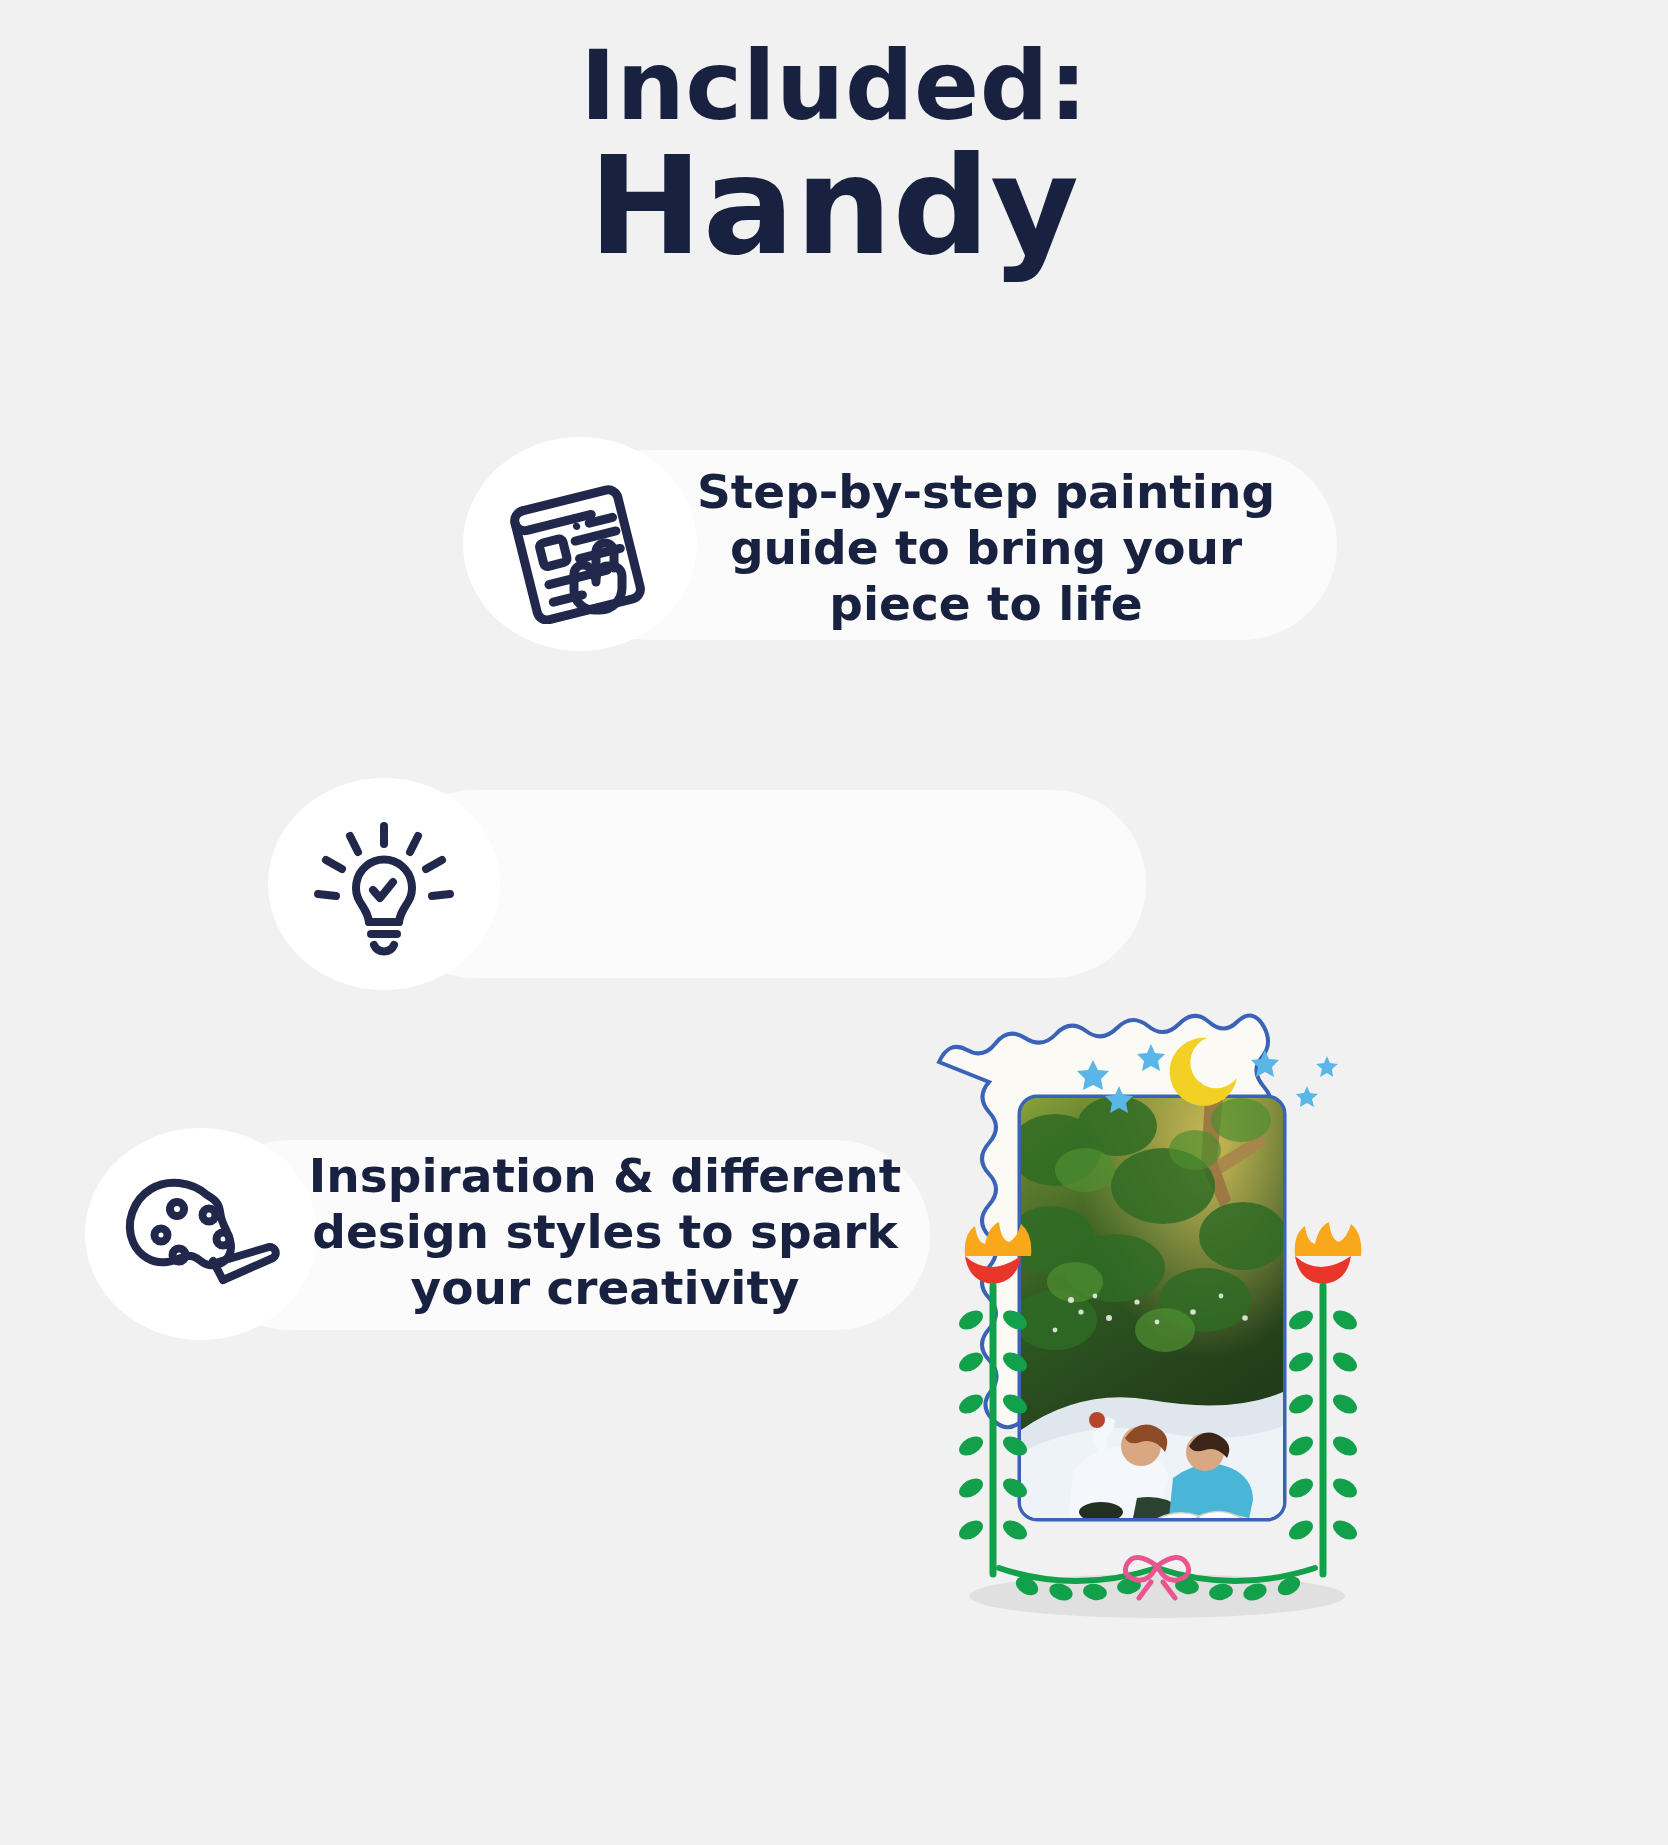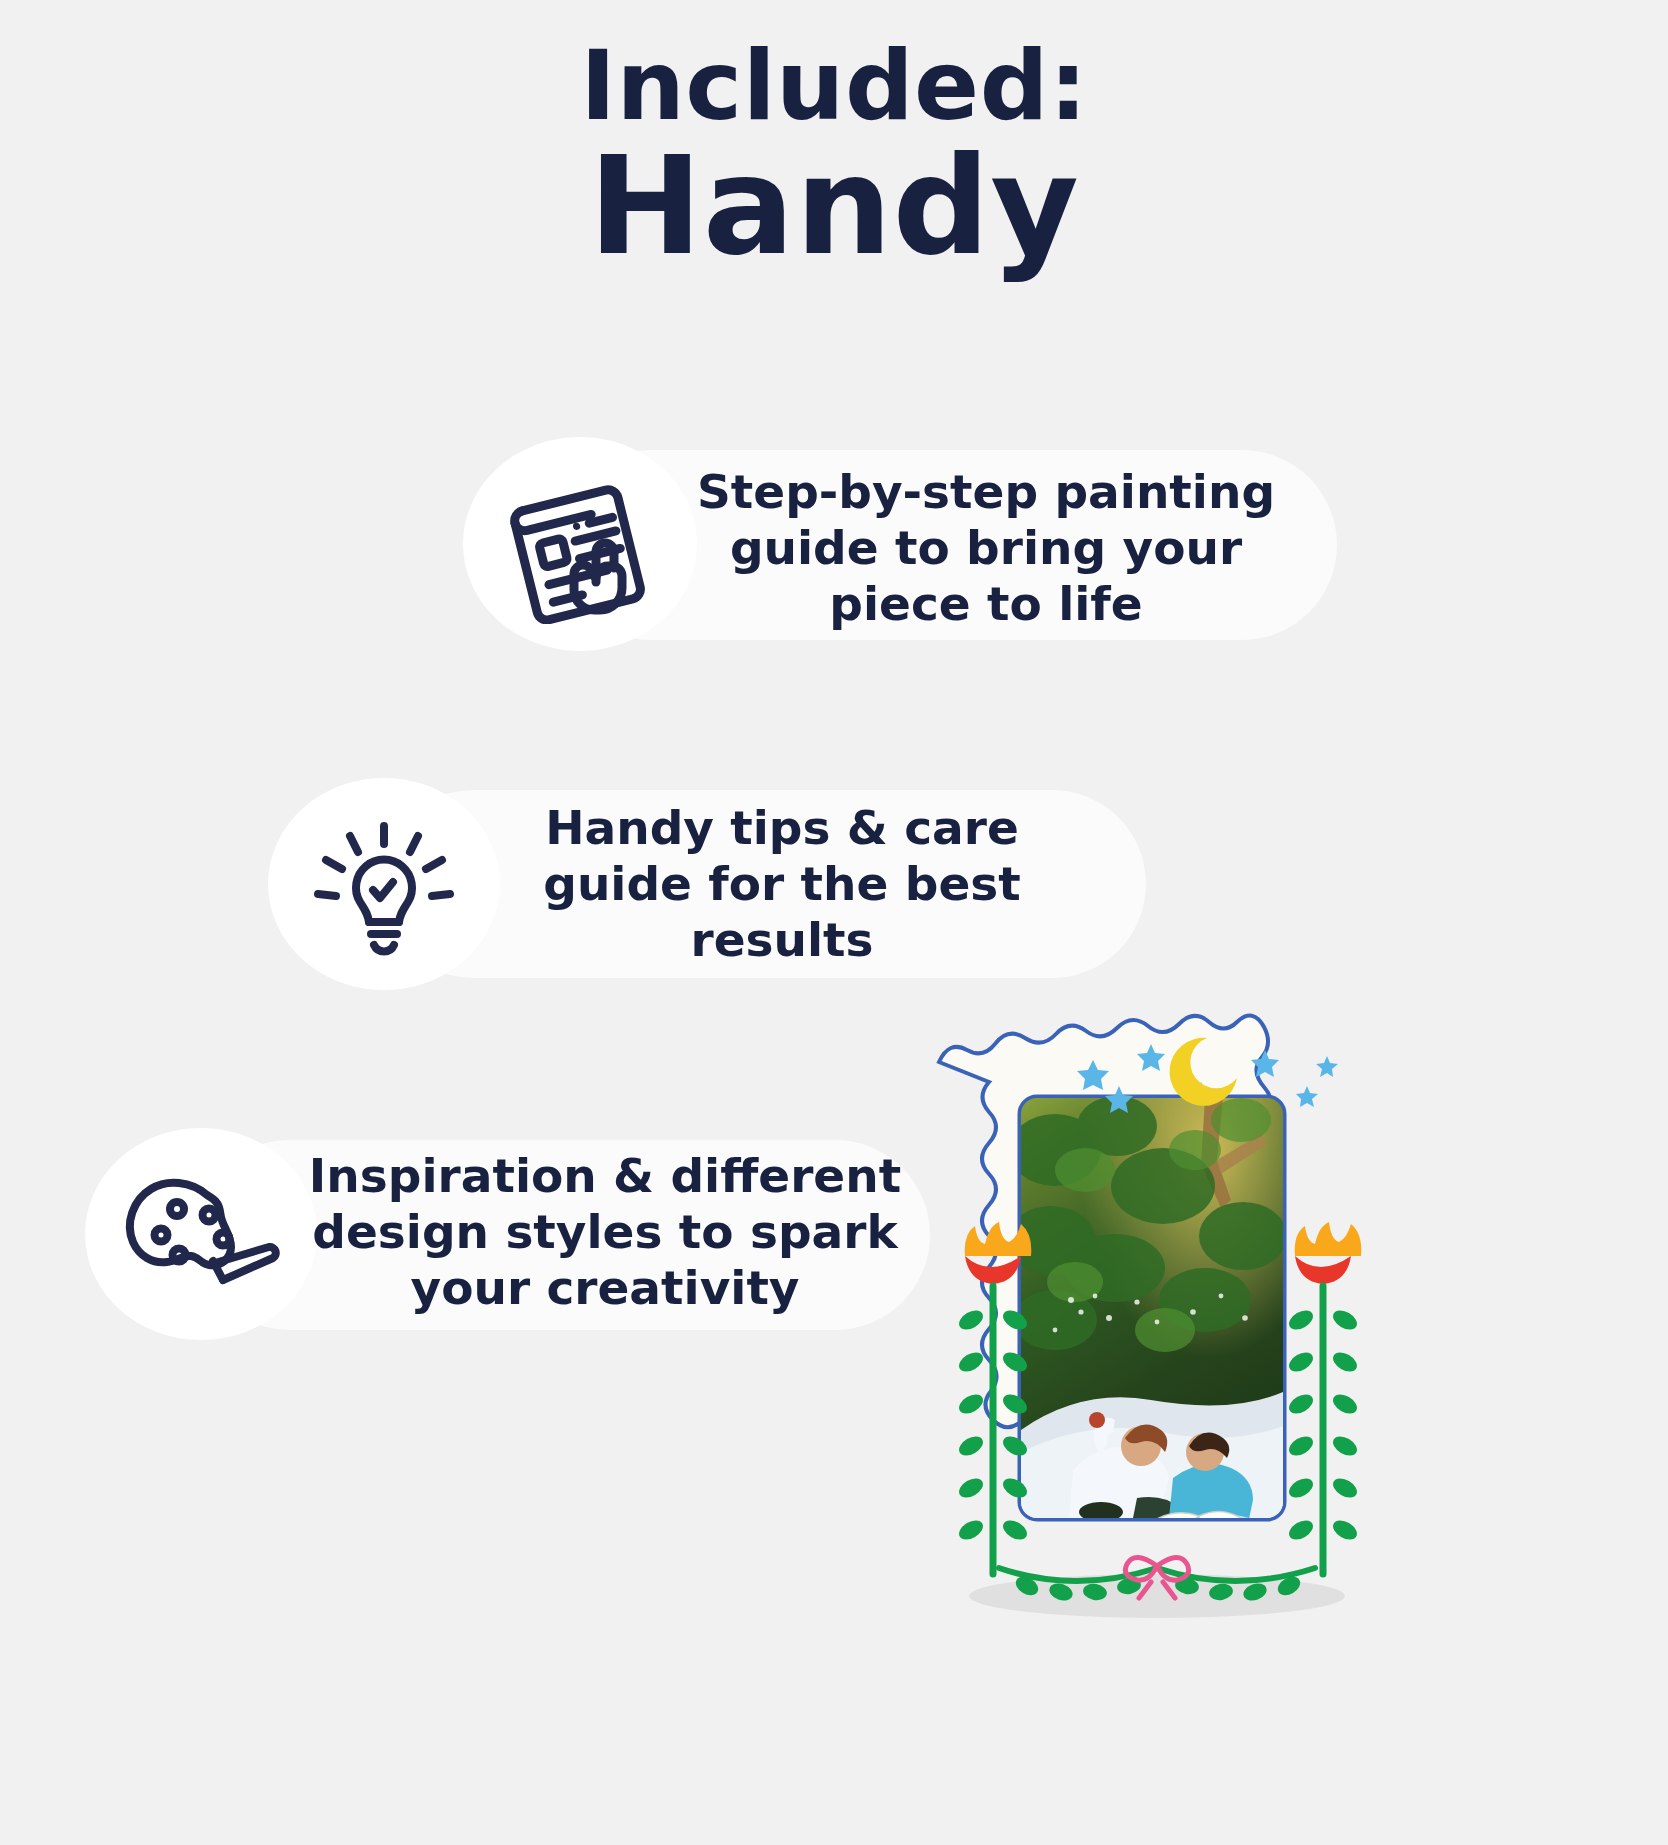--- a/index.html
+++ b/index.html
@@ -201,21 +201,20 @@
         <path d="M14 88 l18 2"></path>
         <path d="M146 88 l-18 2"></path>
         <path d="M56 96 a28 28 0 1 1 48 0 c-5 8 -8 12 -9 20 h-30 c-1 -8 -4 -12 -9 -20 z"></path>
         <path d="M65 116 h30"></path>
         <path d="M67 128 h26"></path>
         <path d="M70 139 a11 11 0 0 0 20 0"></path>
         <path d="M69 84 l7 8 l13 -16"></path>
       </svg>
     </span>
   </div>
-  <div class="card-text" id="text-2">Handy tips &amp; care guide for the best results</div>
 
   <div class="card" id="card-3"></div>
   <div class="card-badge" id="badge-3">
     <span>
       <svg class="icon-svg" width="164" height="150" viewBox="0 0 164 150" fill="none" stroke="#22284c" stroke-width="8" stroke-linecap="round" stroke-linejoin="round">
         <path d="M88 36 c-16 -14 -40 -16 -56 -6 c-18 11 -26 34 -18 53 c6 14 20 22 34 20 c10 -1 16 -7 24 -6 c8 1 10 8 18 9 c12 2 22 -7 22 -18 c0 -12 -8 -20 -10 -30 c-2 -9 0 -14 -14 -22 z"></path>
         <circle cx="58" cy="50" r="7"></circle>
         <circle cx="90" cy="56" r="6.5"></circle>
         <circle cx="42" cy="76" r="6.5"></circle>
         <circle cx="104" cy="80" r="6.5"></circle>

